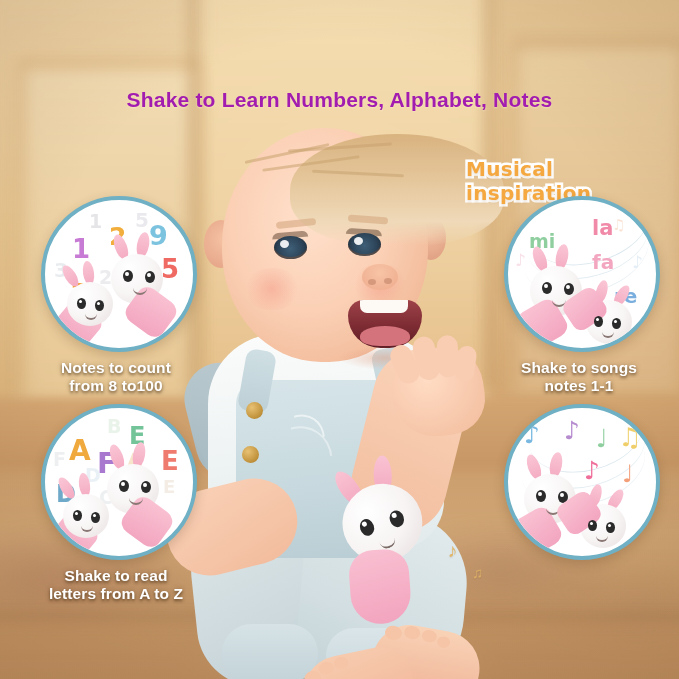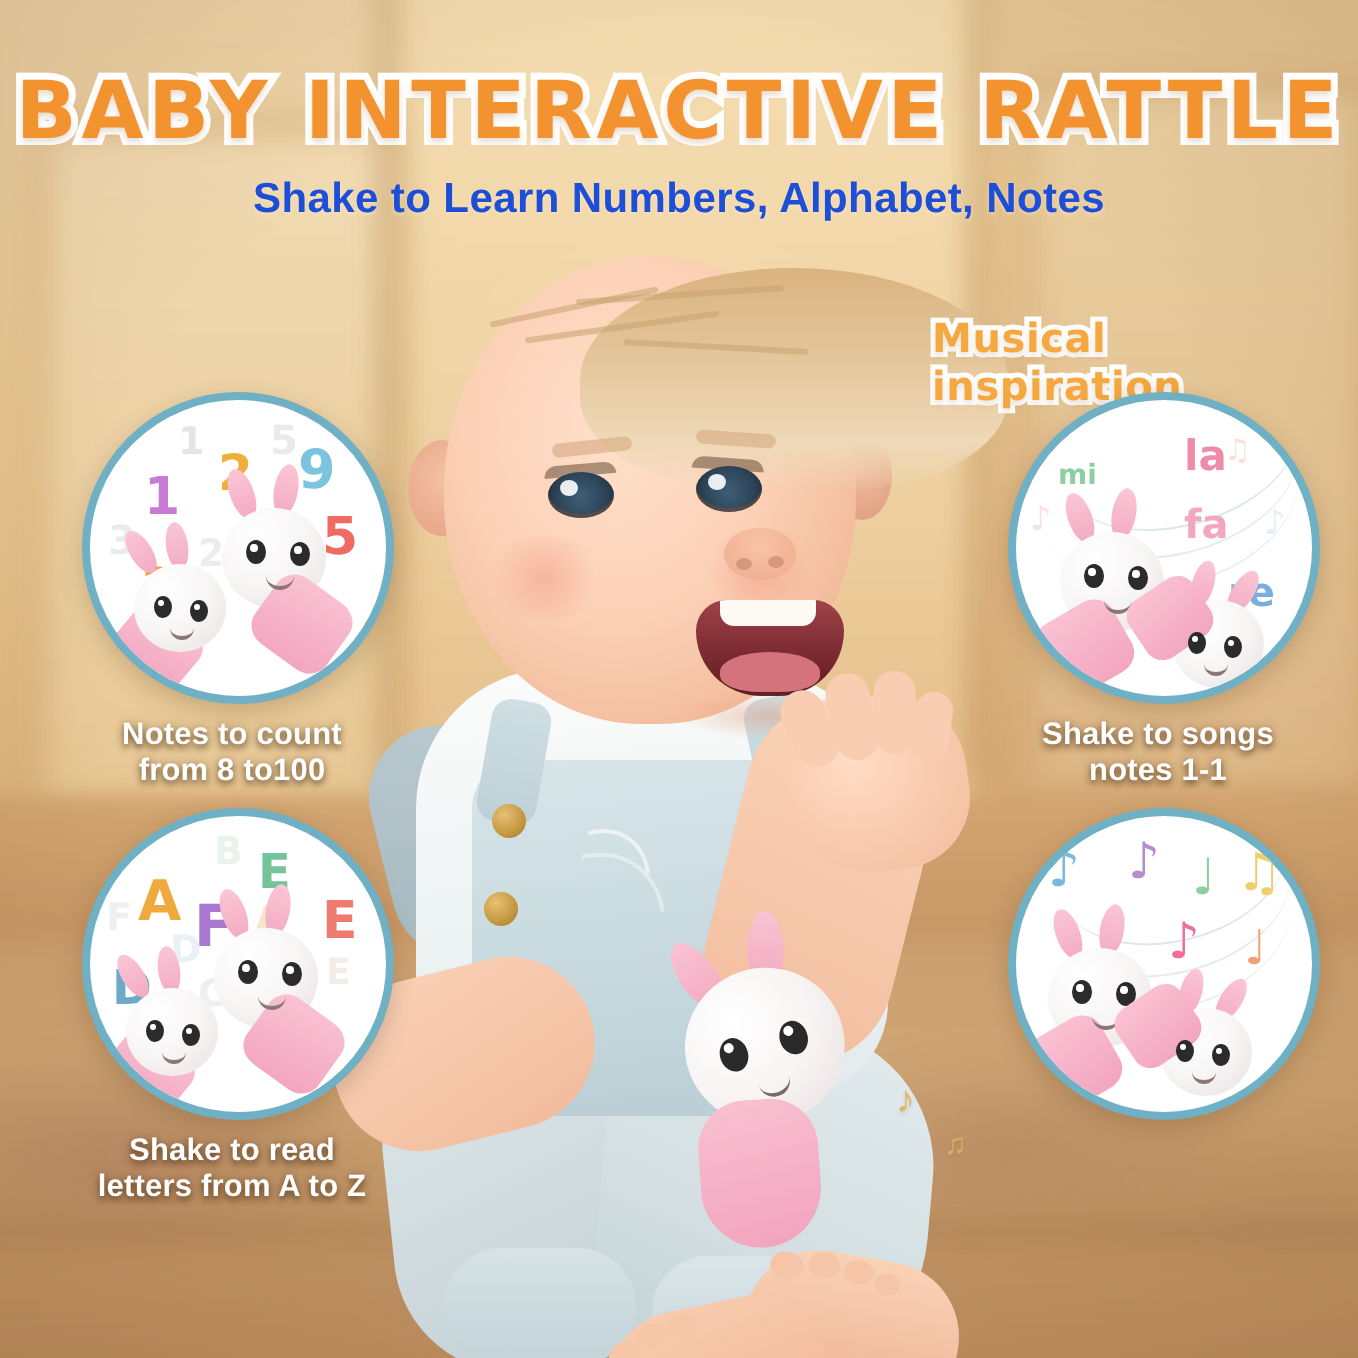--- a/index.html
+++ b/index.html
@@ -285,22 +285,21 @@
       </div>
       <div class="r-body"></div>
     </div>
 
     <div class="motion" style="left:116px;top:300px;width:52px;height:70px;transform:rotate(34deg);"></div>
     <div class="motion" style="left:106px;top:312px;width:70px;height:86px;transform:rotate(34deg);opacity:.7;"></div>
     <div class="photo-note" style="left:298px;top:428px;font-size:19px;">♪</div>
     <div class="photo-note" style="left:322px;top:452px;font-size:15px;opacity:.85;">♫</div>
   </div>
 
-  <div class="title" style="color: rgb(243, 147, 47);">BABY INTERACTIVE RATTLE</div>
-  <div class="subtitle" style="color: #1d4ed8;">Shake to Learn Numbers, Alphabet, Notes</div>
+  <div class="subtitle" style="color: #a21caf;">Shake to Learn Numbers, Alphabet, Notes</div>
 
   <div class="sec-h right" style="color: rgb(245, 168, 63);">Musical inspiration</div>
 
   <div class="feature f1">
     <div class="circle" style="border-color: rgb(111, 176, 196);">
       <div class="glyph-layer">
           <span class="glyph" style="left: 44px; top: 10px; font-size: 19px; color: rgb(207, 207, 214); opacity: 0.55;">1</span>
           <span class="glyph" style="left: 90px; top: 8px; font-size: 20px; color: rgb(217, 217, 224); opacity: 0.55;">5</span>
           <span class="glyph" style="left: 64px; top: 22px; font-size: 25px; color: rgb(242, 174, 60); opacity: 1;">2</span>
           <span class="glyph" style="left: 104px; top: 20px; font-size: 27px; color: rgb(124, 195, 224); opacity: 1;">9</span>
@@ -342,21 +341,21 @@
       <span>from 8 to100</span>
     </div>
   </div>
 
   <div class="feature f2">
     <div class="circle" style="border-color: rgb(111, 176, 196);">
       <div class="stave" style="left:22px;top:-8px;width:120px;height:70px;transform:rotate(-16deg);"></div>
       <div class="stave" style="left:18px;top:2px;width:124px;height:74px;transform:rotate(-16deg);opacity:.8;"></div>
       <div class="stave" style="left:14px;top:14px;width:128px;height:78px;transform:rotate(-16deg);opacity:.65;"></div>
       <div class="glyph-layer">
-          <span class="glyph" style="left: 21px; top: 30px; font-size: 14px; color: rgb(143, 207, 159); opacity: 1;">mi</span>
+          <span class="glyph" style="left: 21px; top: 30px; font-size: 19px; color: rgb(143, 207, 159); opacity: 1;">mi</span>
           <span class="glyph" style="left: 84px; top: 16px; font-size: 21px; color: rgb(240, 138, 168); opacity: 1;">la</span>
           <span class="glyph" style="left: 84px; top: 50px; font-size: 20px; color: rgb(243, 166, 192); opacity: 1;">fa</span>
           <span class="glyph" style="left: 106px; top: 84px; font-size: 20px; color: rgb(121, 174, 222); opacity: 1;">re</span>
           <span class="glyph" style="left: 60px; top: 100px; font-size: 21px; color: rgb(240, 160, 74); opacity: 1;">do</span>
           <span class="glyph" style="left: 7px; top: 50px; font-size: 17px; color: rgb(243, 198, 214); opacity: 0.55;">♪</span>
           <span class="glyph" style="left: 124px; top: 52px; font-size: 17px; color: rgb(207, 224, 239); opacity: 0.55;">♪</span>
           <span class="glyph" style="left: 104px; top: 16px; font-size: 15px; color: rgb(244, 203, 177); opacity: 0.55;">♫</span>
         </div>
       <div class="mini" style="left:16px;top:46px;">
         <div class="m-ear" style="left:10px;top:0px;width:12px;height:26px;transform:rotate(-20deg);"></div>

